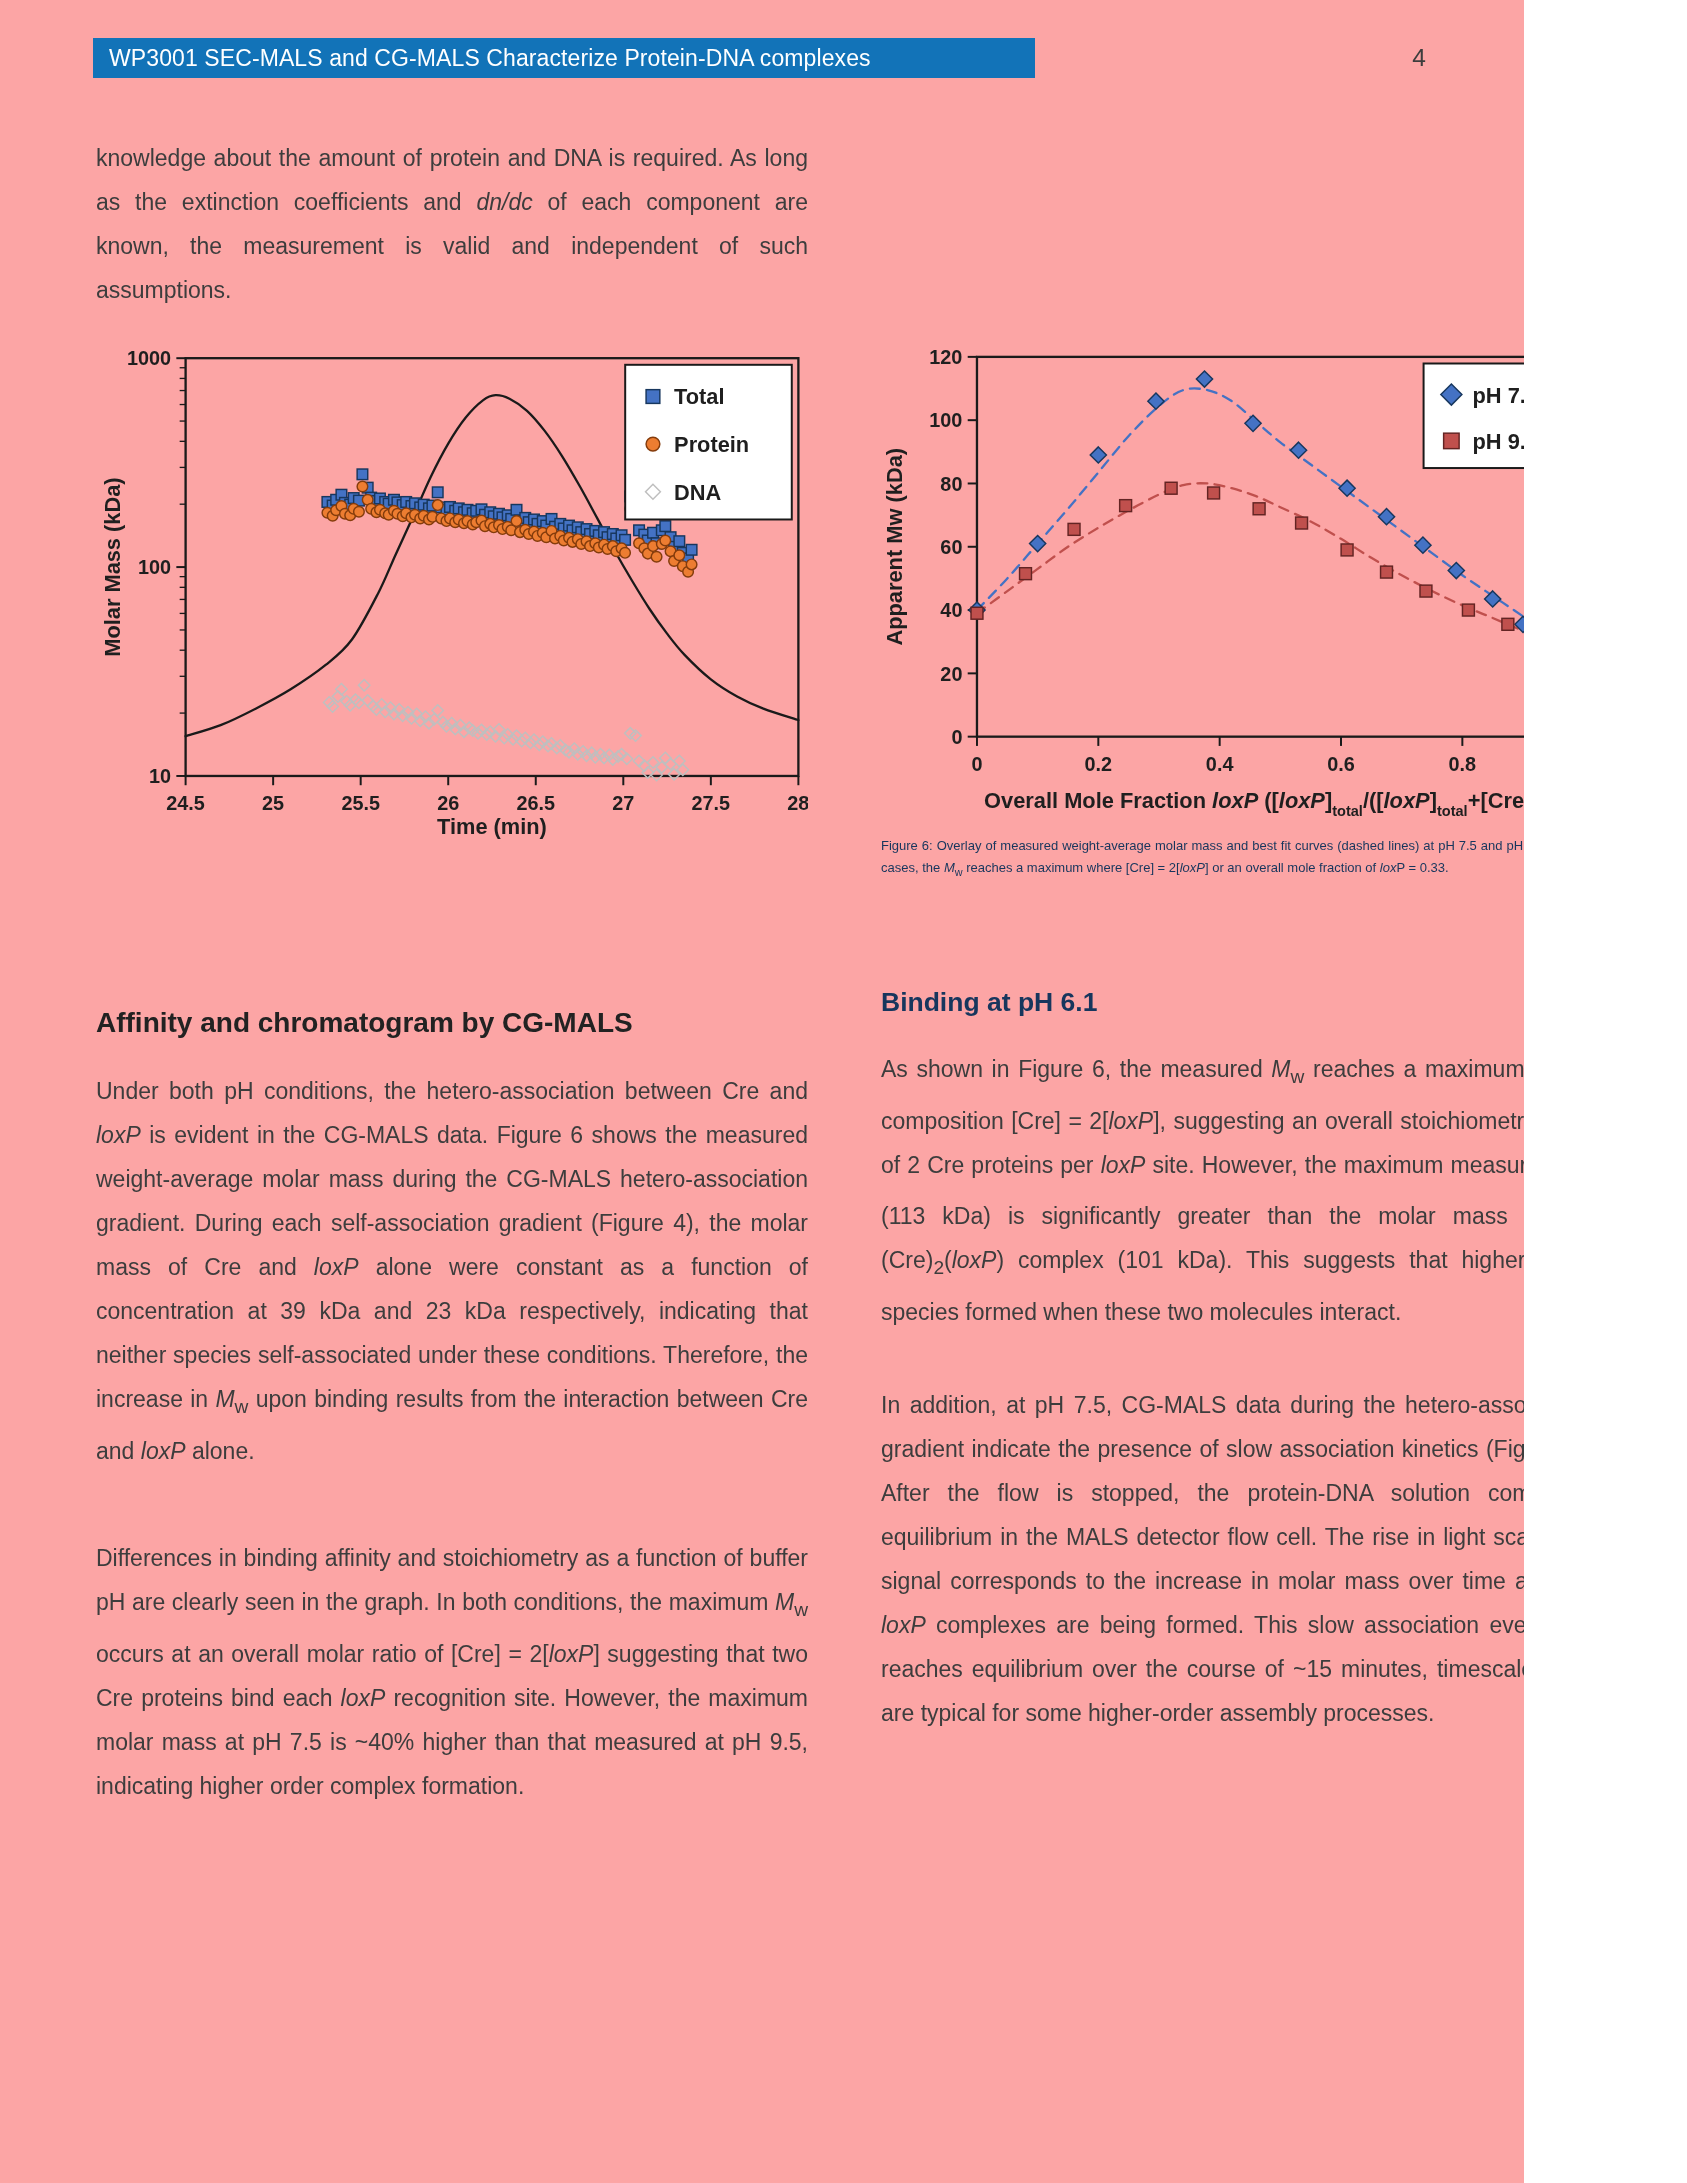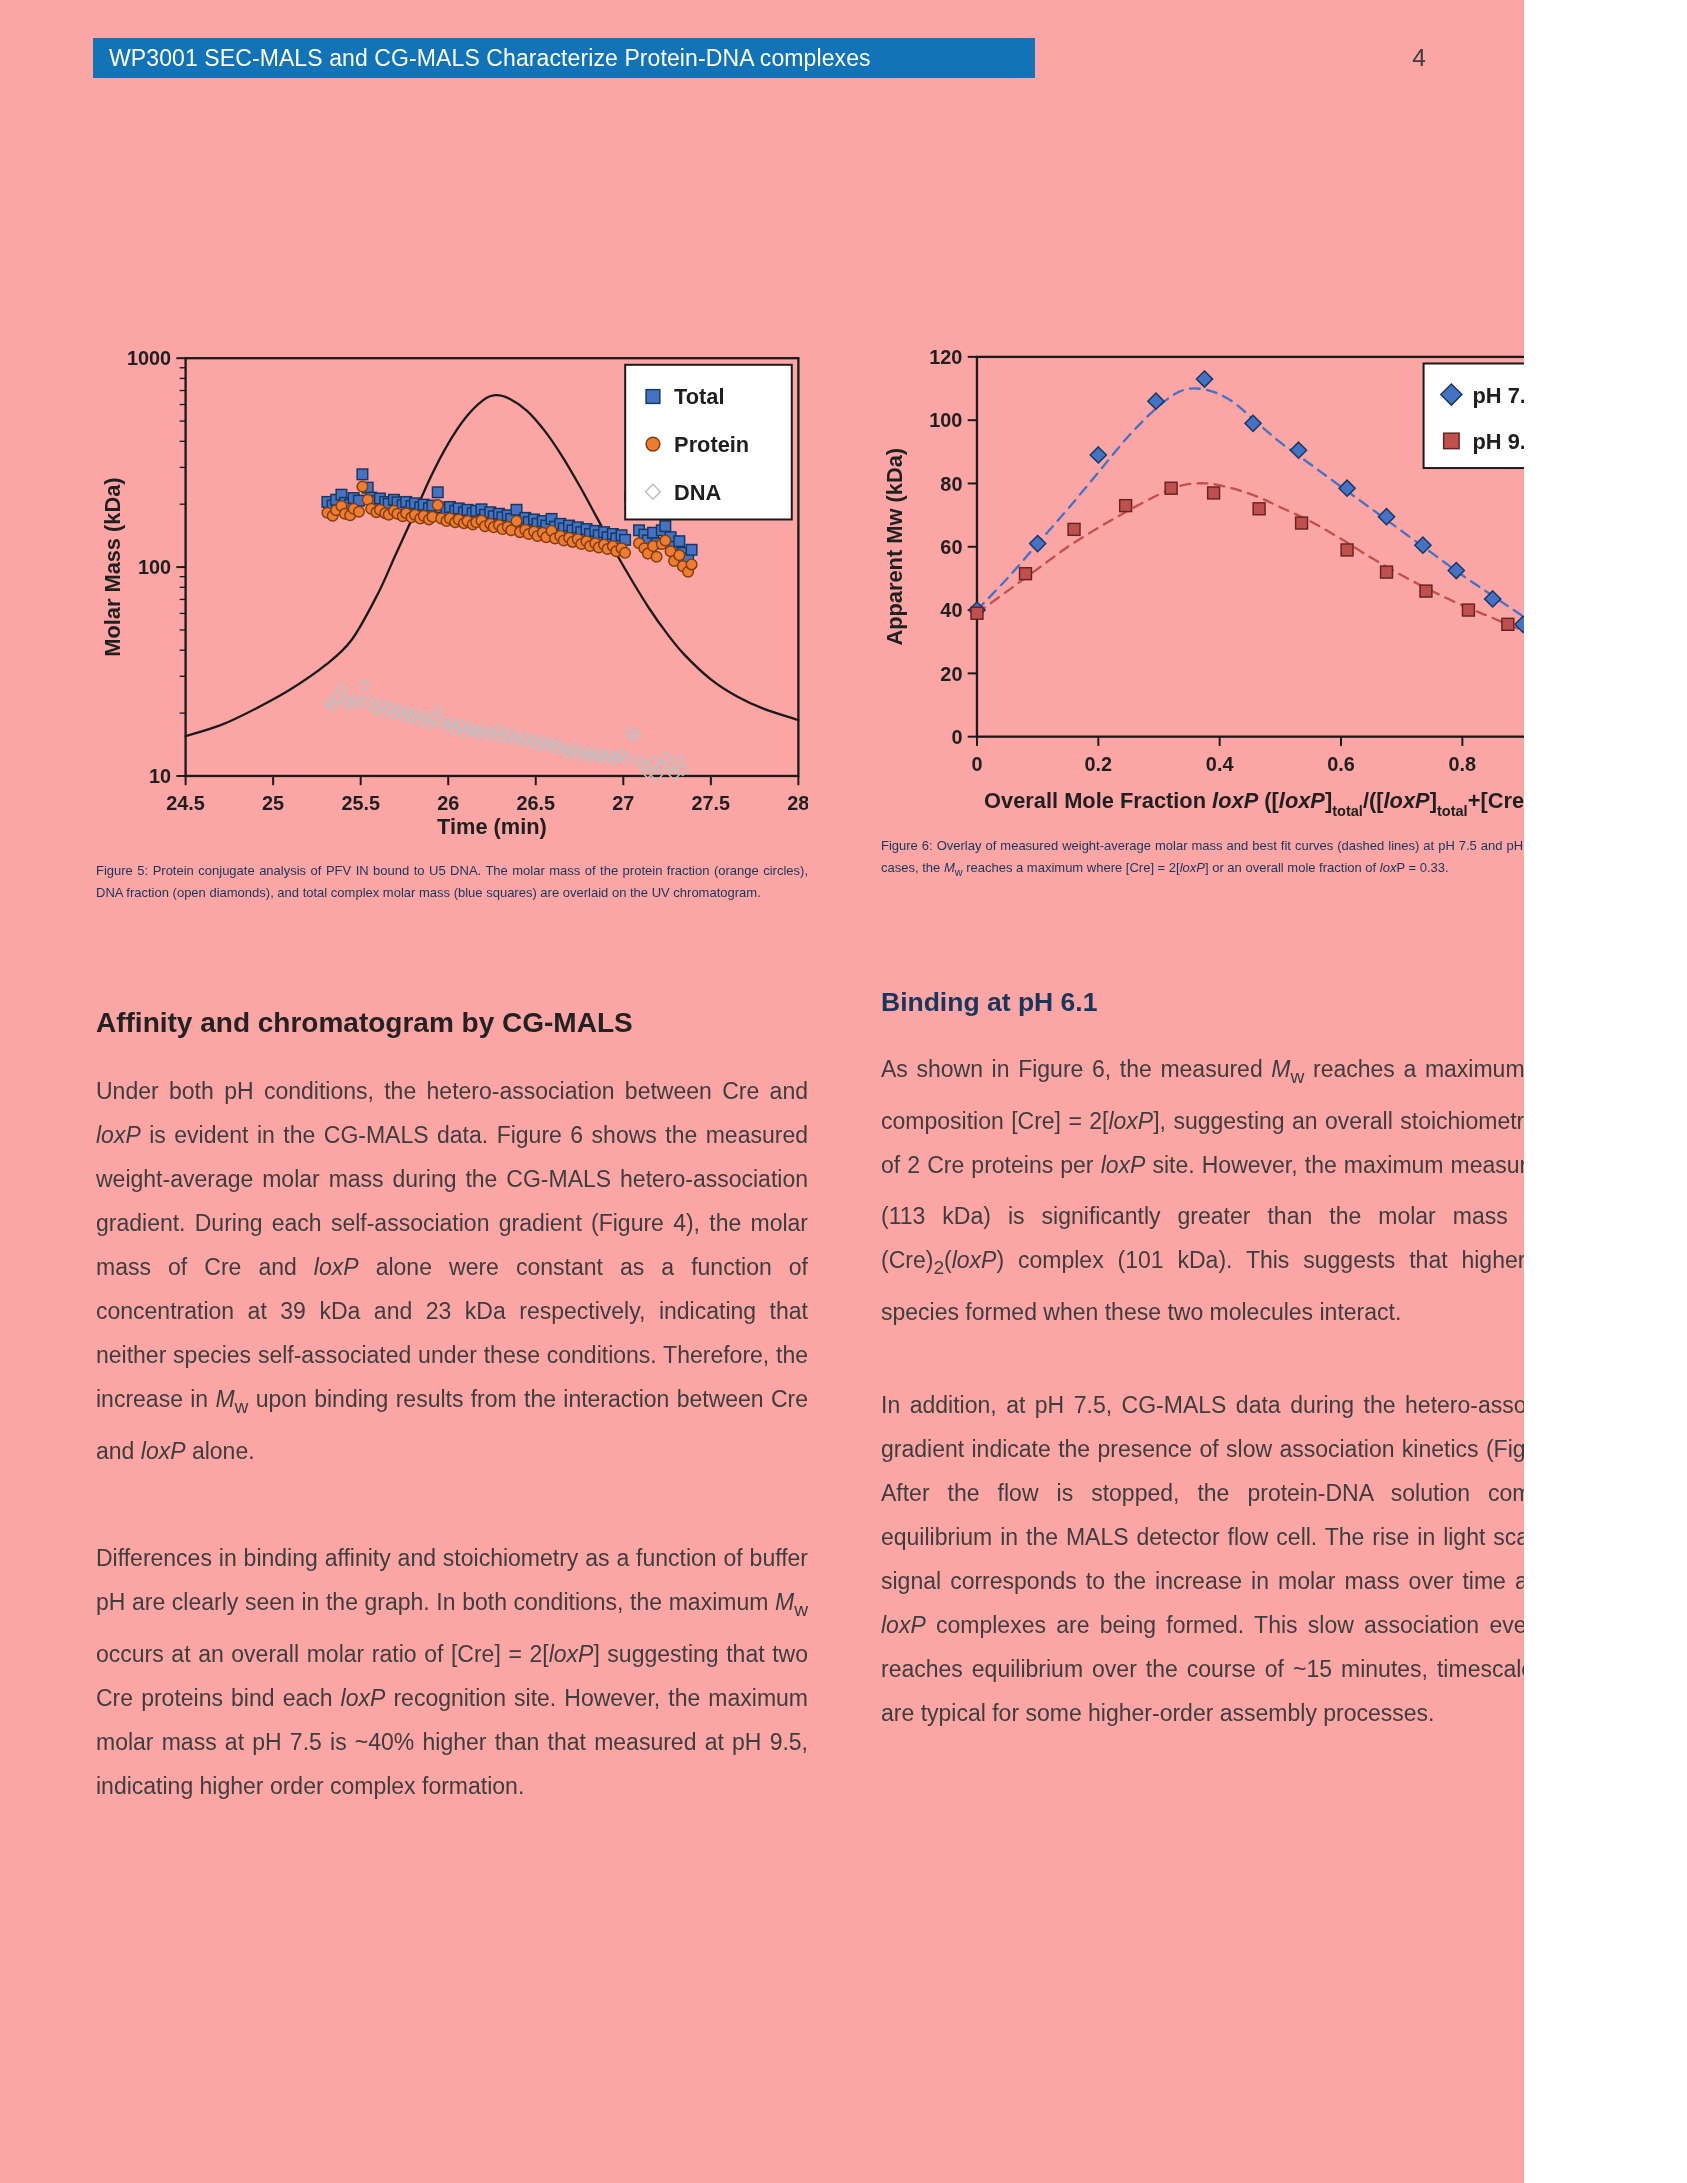--- a/index.html
+++ b/index.html
@@ -28,20 +28,21 @@
 </head>
 <body>
 
 <div class="page">
 
   <div class="titlebar">
     <span>WP3001 SEC-MALS and CG-MALS Characterize Protein-DNA complexes</span>
   </div>
   <div class="pagenum">4</div>
 
+  <p class="body block col-left" style="top:136px;">knowledge about the amount of protein and DNA is required.  As long as the extinction coefficients and <i>dn/dc</i> of each component are known, the measurement is valid and independent of such assumptions.</p>
 
   <figure class="block col-left" style="top:341px;">
     <svg width="712" height="509" viewBox="0 0 1076 770">
         <rect x="135" y="26" width="927" height="632" fill="none" stroke="#1a1a1a" stroke-width="3.5"></rect>
         <g>
           <line x1="135" y1="658" x2="135" y2="672" stroke="#1a1a1a" stroke-width="3"></line>
           <text x="135" y="710" text-anchor="middle" class="tick">24.5</text>
           <line x1="267.42857142857144" y1="658" x2="267.42857142857144" y2="672" stroke="#1a1a1a" stroke-width="3"></line>
           <text x="267.42857142857144" y="710" text-anchor="middle" class="tick">25</text>
           <line x1="399.85714285714283" y1="658" x2="399.85714285714283" y2="672" stroke="#1a1a1a" stroke-width="3"></line>
@@ -347,21 +348,20 @@
           <rect x="831.6" y="73.6" width="20.8" height="20.8" fill="#4472C4" stroke="#17375E" stroke-width="2.2"></rect>
           <text x="874" y="96" class="legend-label">Total</text>
           <circle cx="842" cy="156" r="10.4" fill="#ED7D31" stroke="#843C0C" stroke-width="2.2"></circle>
           <text x="874" y="168" class="legend-label">Protein</text>
           <path d="M842 216.768L853.232 228L842 239.232L830.768 228Z" fill="none" stroke="#BFBFBF" stroke-width="2.2"></path>
           <text x="874" y="240" class="legend-label">DNA</text>
         </g>
       </svg>
   </figure>
 
-  <div class="caption block col-left" style="top:860px;">Figure 5:  Protein conjugate analysis of PFV IN bound to U5 DNA. The molar mass of the protein fraction (orange circles), DNA fraction (open diamonds), and total complex molar mass (blue squares) are overlaid on the UV chromatogram.</div>
 
   <h2 class="h-black block col-left" style="top:1007px;">Affinity and chromatogram by CG-MALS</h2>
 
   <p class="body block col-left" style="top:1069px;">Under both pH conditions, the hetero-association between Cre and <i>loxP</i> is evident in the CG-MALS data.  Figure 6 shows the measured weight-average molar mass during the CG-MALS hetero-association gradient.  During each self-association gradient (Figure 4), the molar mass of Cre and <i>loxP</i> alone were constant as a function of concentration at 39 kDa and 23 kDa respectively, indicating that neither species self-associated under these conditions.  Therefore, the increase in <i>M</i><sub>w</sub> upon binding results from the interaction between Cre and <i>loxP</i> alone.</p>
 
   <p class="body block col-left" style="top:1536px;">Differences in binding affinity and stoichiometry as a function of buffer pH are clearly seen in the graph.  In both conditions, the maximum <i>M</i><sub>w</sub> occurs at an overall molar ratio of [Cre] = 2[<i>loxP</i>] suggesting that two Cre proteins bind each <i>loxP</i> recognition site.  However, the maximum molar mass at pH 7.5 is ~40% higher than that measured at pH 9.5, indicating higher order complex formation.</p>
 
 
   <figure class="block col-right" style="top:341px;">
     <svg width="712" height="483" viewBox="0 0 1076 730">

